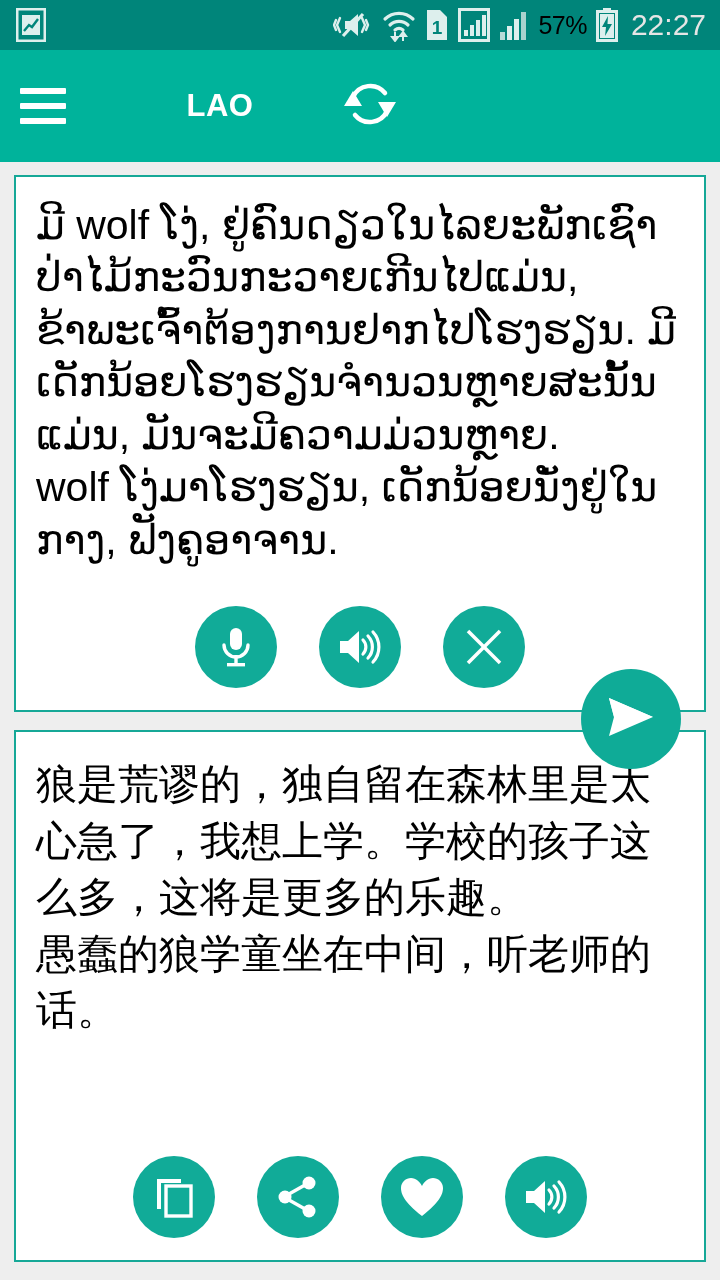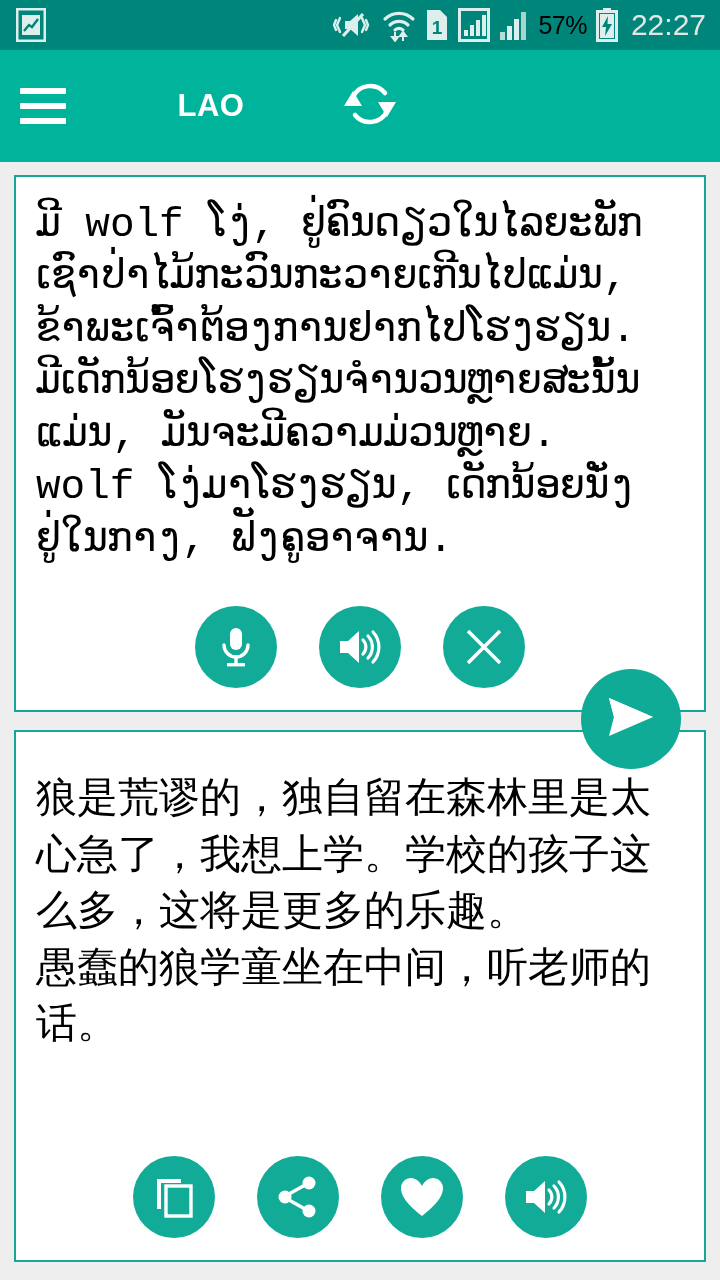--- a/index.html
+++ b/index.html
@@ -83,21 +83,21 @@
   }
   .lang-label {
     color: #ffffff;
     font-size: 31px;
     font-weight: bold;
     letter-spacing: 0.5px;
     text-align: center;
   }
   .lang-source {
     position: absolute;
-    left: 116px;
+    left: 125px;
     width: 190px;
   }
   .swap-btn {
     position: absolute;
     left: 332px;
     width: 76px;
     height: 70px;
     display: flex;
     align-items: center;
     justify-content: center;
@@ -128,28 +128,28 @@
 
   .text-area {
     padding: 22px 20px 0 20px;
     color: #000000;
     line-height: 1.32;
     word-break: break-word;
     white-space: pre-wrap;
   }
   .lao-text {
     font-size: 41px;
-    font-family: Liberation Mono, monospace;
+    font-family: Liberation Sans, sans-serif;
     line-height: 1.28;
   }
   .zh-text {
     font-size: 41px;
     font-family: "DejaVu Sans", "Liberation Sans", sans-serif;
     line-height: 1.38;
-    padding-top: 37px;
+    padding-top: 24px;
   }
 
   
   .btn-row {
     position: absolute;
     left: 0;
     width: 100%;
     display: flex;
     justify-content: center;
     align-items: center;

